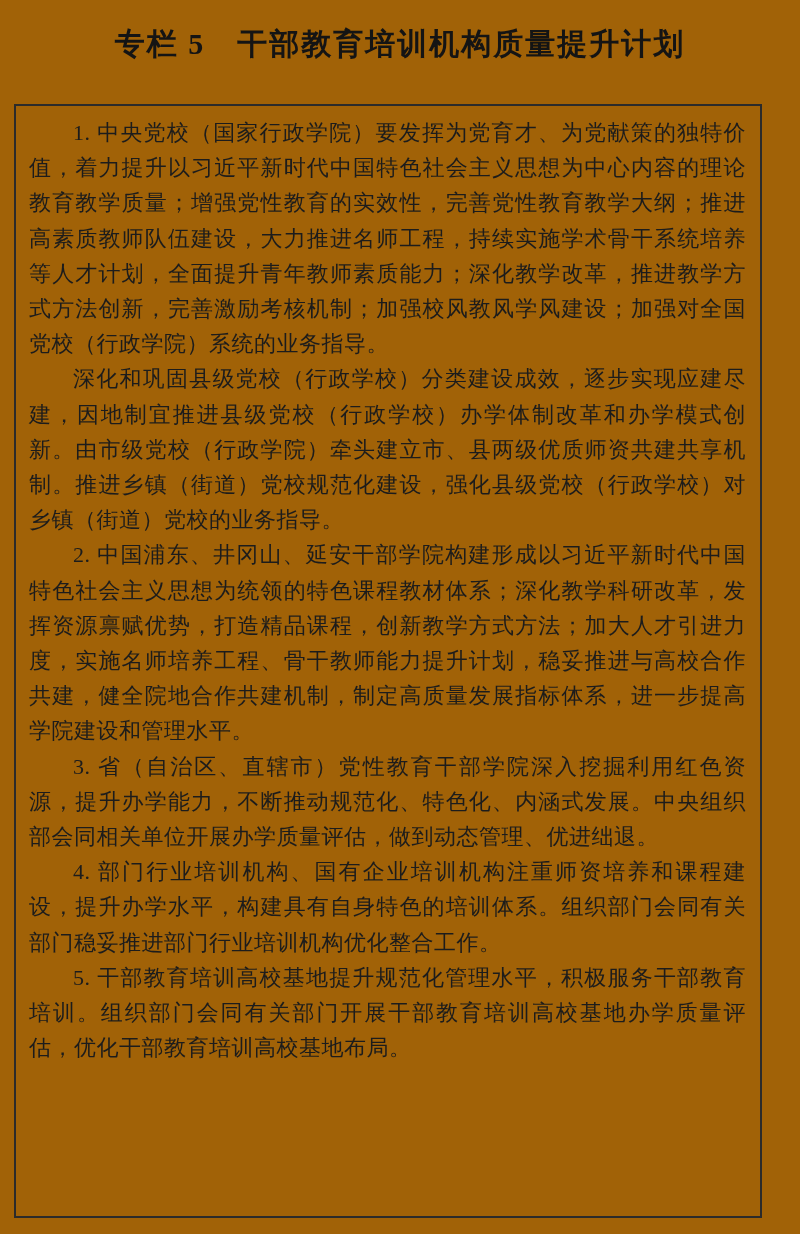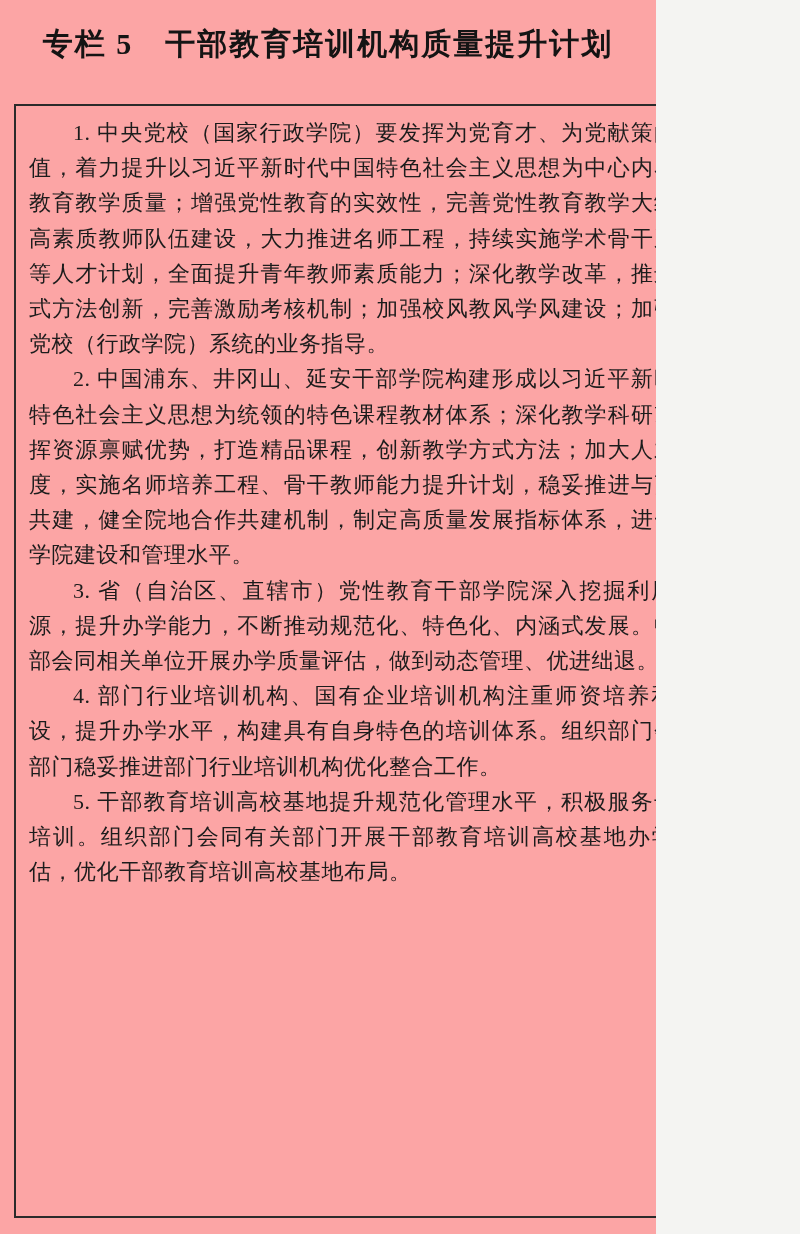--- a/index.html
+++ b/index.html
@@ -7,23 +7,23 @@
     padding: 0;
   }
   body {
     width: 800px;
     height: 1234px;
     background: #f4f4f2;
     font-family: "Liberation Serif", "DejaVu Serif", serif;
   }
   .page {
     position: relative;
-    width: 656px;
+    width: 800px;
     height: 1234px;
-    background: #fca5a5;
+    background: #a16207;
     color: #1b1b1b;
     overflow: hidden;
   }
   .page-title {
     position: absolute;
     top: 24px;
     left: 0;
     width: 100%;
     margin: 0;
     text-align: center;
@@ -58,20 +58,21 @@
 <body>
 
 <div class="page">
   <h1 class="page-title">专栏 5　干部教育培训机构质量提升计划</h1>
 
   <div class="content-box">
 
       <p>1. 中央党校（国家行政学院）要发挥为党育才、为党献策的独特价值，着力提升以习近平新时代中国特色社会主义思想为中心内容的理论教育教学质量；增强党性教育的实效性，完善党性教育教学大纲；推进高素质教师队伍建设，大力推进名师工程，持续实施学术骨干系统培养等人才计划，全面提升青年教师素质能力；深化教学改革，推进教学方式方法创新，完善激励考核机制；加强校风教风学风建设；加强对全国党校（行政学院）系统的业务指导。</p>
 
 
+      <p>深化和巩固县级党校（行政学校）分类建设成效，逐步实现应建尽建，因地制宜推进县级党校（行政学校）办学体制改革和办学模式创新。由市级党校（行政学院）牵头建立市、县两级优质师资共建共享机制。推进乡镇（街道）党校规范化建设，强化县级党校（行政学校）对乡镇（街道）党校的业务指导。</p>
 
       <p>2. 中国浦东、井冈山、延安干部学院构建形成以习近平新时代中国特色社会主义思想为统领的特色课程教材体系；深化教学科研改革，发挥资源禀赋优势，打造精品课程，创新教学方式方法；加大人才引进力度，实施名师培养工程、骨干教师能力提升计划，稳妥推进与高校合作共建，健全院地合作共建机制，制定高质量发展指标体系，进一步提高学院建设和管理水平。</p>
 
       <p>3. 省（自治区、直辖市）党性教育干部学院深入挖掘利用红色资源，提升办学能力，不断推动规范化、特色化、内涵式发展。中央组织部会同相关单位开展办学质量评估，做到动态管理、优进绌退。</p>
 
       <p>4. 部门行业培训机构、国有企业培训机构注重师资培养和课程建设，提升办学水平，构建具有自身特色的培训体系。组织部门会同有关部门稳妥推进部门行业培训机构优化整合工作。</p>
 
       <p>5. 干部教育培训高校基地提升规范化管理水平，积极服务干部教育培训。组织部门会同有关部门开展干部教育培训高校基地办学质量评估，优化干部教育培训高校基地布局。</p>
     </div>
 </div>

